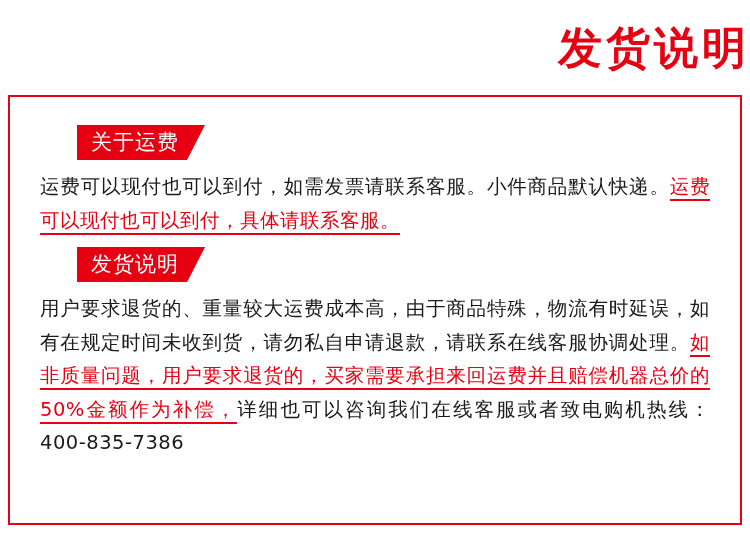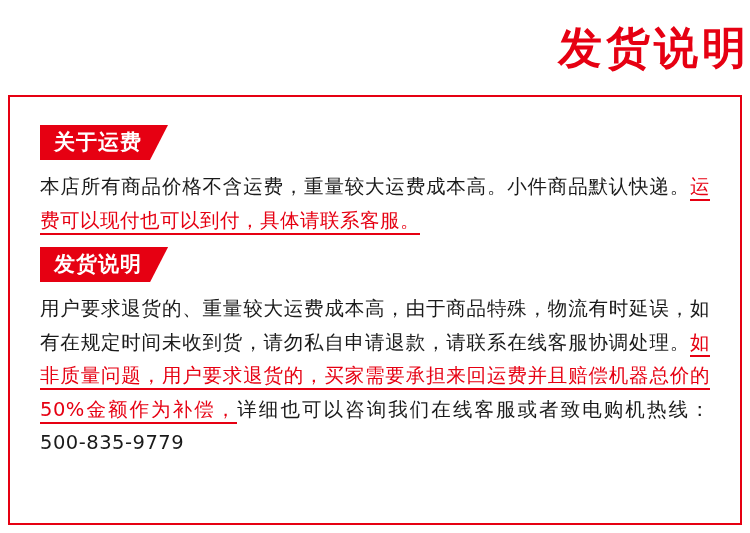--- a/index.html
+++ b/index.html
@@ -46,25 +46,26 @@
   }
   .tag-wrap {
     margin-bottom: 10px;
   }
   .tag {
     display: inline-block;
     position: relative;
     background: #e60012;
     color: #ffffff;
     font-size: 21px;
-    font-weight: bold;
+    font-weight: normal;
     letter-spacing: 1px;
     padding: 6px 26px 6px 14px;
     line-height: 1.1;
     font-family: "DejaVu Sans", "Liberation Sans", sans-serif;
+    margin-left: 37px;
   }
   .tag::after {
     content: "";
     position: absolute;
     right: 0;
     top: 0;
     bottom: 0;
     width: 18px;
     background: #ffffff;
     clip-path: polygon(100% 0, 100% 100%, 0 100%);
@@ -98,24 +99,24 @@
 <div class="page">
 
   <div class="title">发货说明</div>
 
   <div class="frame">
 
     <div class="section section-shipping">
       <div class="tag-wrap">
         <span class="tag">关于运费</span>
       </div>
-      <p class="para"><span class="tail">本店所有商品价格不含运费，重量较大运费成本高。小件商品默认快递。</span><span class="hl">运费可以现付也可以到付，具体请联系客服。</span></p>
+      <p class="para"><span class="tail">运费可以现付也可以到付，如需发票请联系客服。小件商品默认快递。</span><span class="hl">运费可以现付也可以到付，具体请联系客服。</span></p>
     </div>
 
     <div class="section section-return">
       <div class="tag-wrap">
         <span class="tag">发货说明</span>
       </div>
-      <p class="para"><span class="tail">用户要求退货的、重量较大运费成本高，由于商品特殊，物流有时延误，如有在规定时间未收到货，请勿私自申请退款，请联系在线客服协调处理。</span><span class="hl">如非质量问题，用户要求退货的，买家需要承担来回运费并且赔偿机器总价的50%金额作为补偿，</span><span class="tail">详细也可以咨询我们在线客服或者致电购机热线：</span><span class="phone">500-835-9779</span></p>
+      <p class="para"><span class="tail">用户要求退货的、重量较大运费成本高，由于商品特殊，物流有时延误，如有在规定时间未收到货，请勿私自申请退款，请联系在线客服协调处理。</span><span class="hl">如非质量问题，用户要求退货的，买家需要承担来回运费并且赔偿机器总价的50%金额作为补偿，</span><span class="tail">详细也可以咨询我们在线客服或者致电购机热线：</span><span class="phone">400-835-7386</span></p>
     </div>
 
   </div>
 </div>
 
 </body></html>

